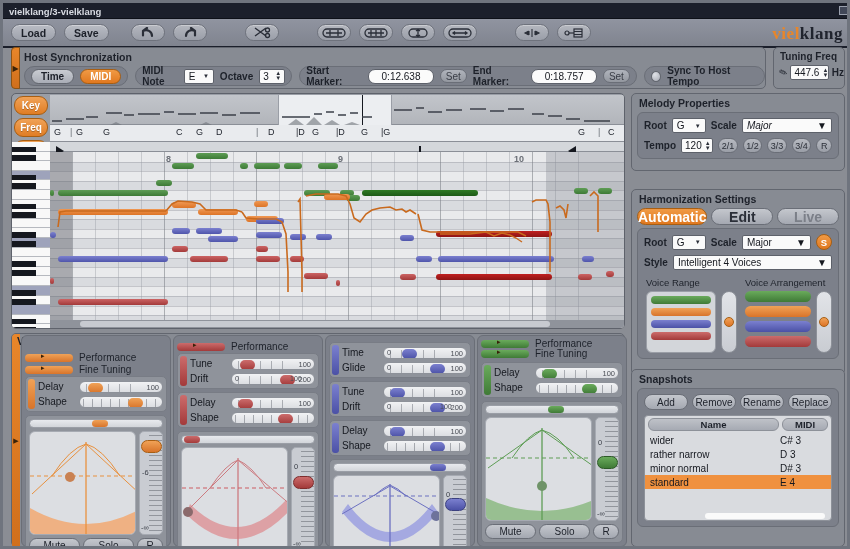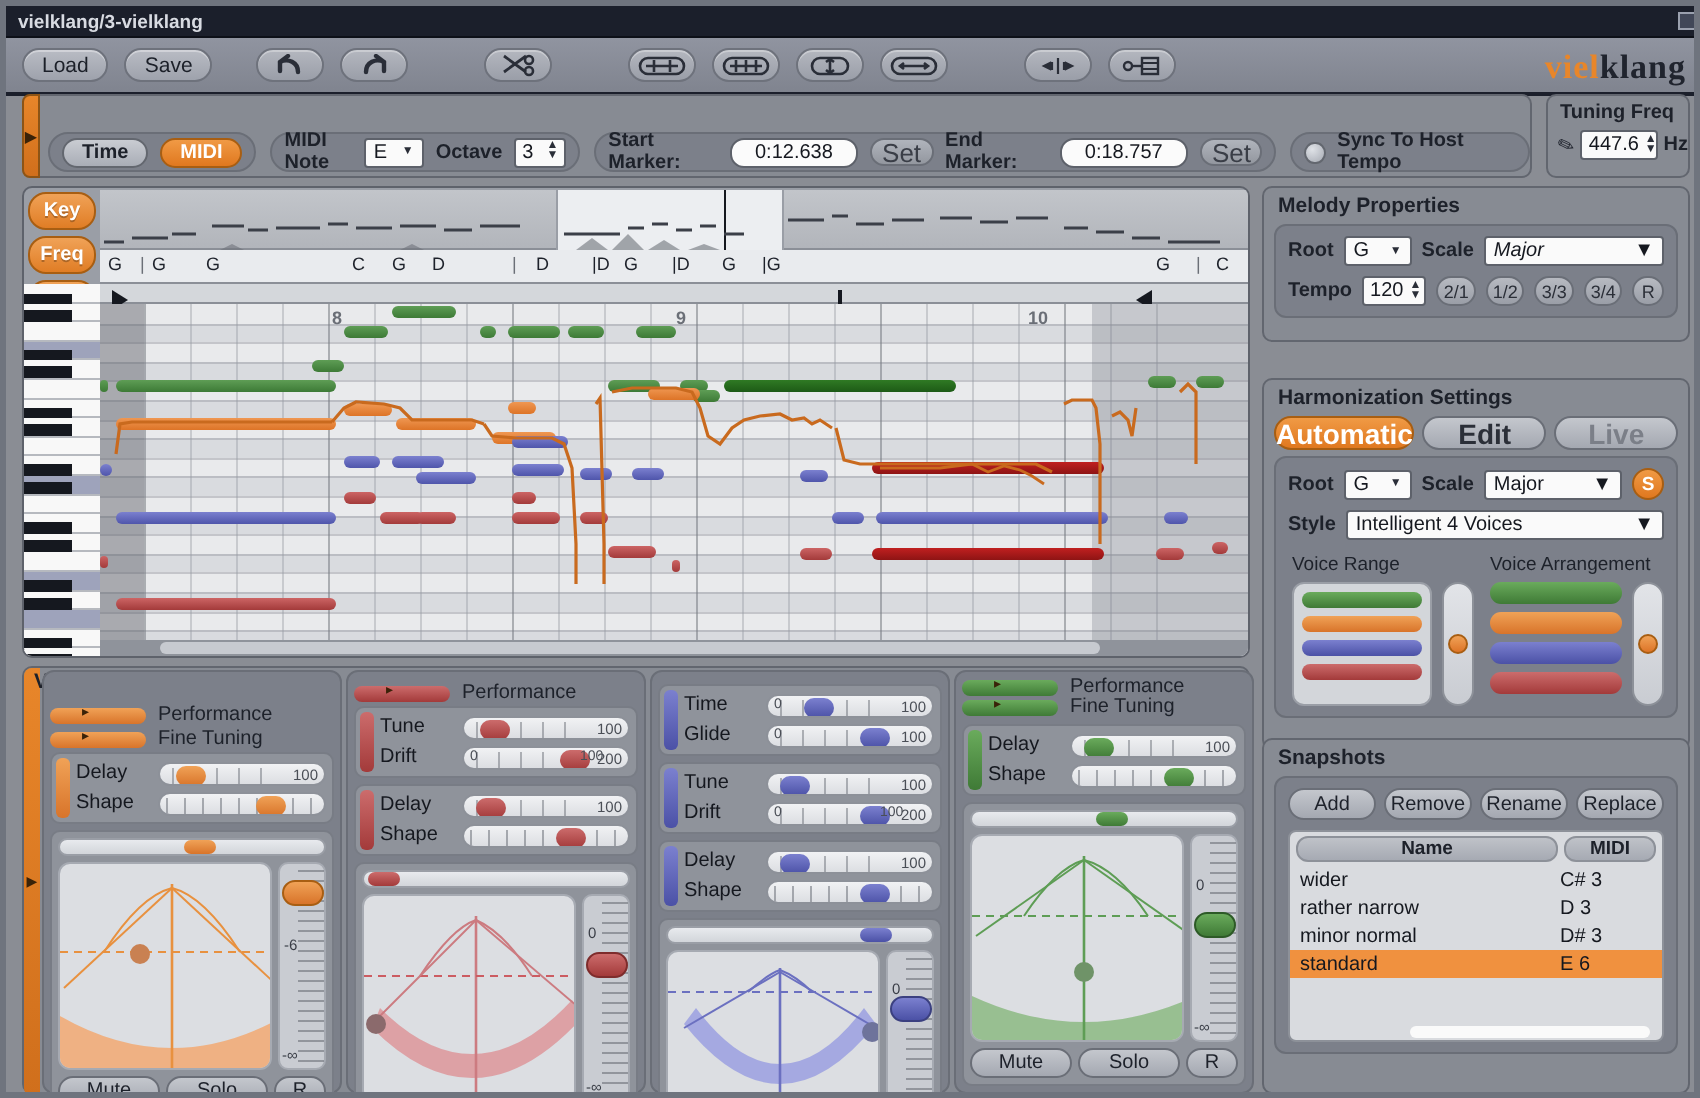--- a/index.html
+++ b/index.html
@@ -34,21 +34,21 @@
     background: linear-gradient(#9094a0, #80848f);
     border-bottom: 2px solid #1b1f2b;
     display: flex; align-items: center;
   }
   .tb-pill {
     height: 17px; min-width: 38px; padding: 0 9px;
     margin-left: 8px;
     border-radius: 9px;
     background: linear-gradient(#b9bcc4, #9ea2ac);
     border: 1px solid #6e727c;
-    color: #1c2029; font-size: 10.5px; font-weight: normal;
+    color: #1c2029; font-size: 10.5px; font-weight: bold;
     display: flex; align-items: center; justify-content: center;
     box-shadow: 0 1px 0 rgba(255,255,255,.35) inset;
   }
   .tb-icon {
     height: 17px; width: 34px; margin-left: 8px;
     border-radius: 9px;
     background: linear-gradient(#b4b7bf, #9a9ea8);
     border: 1px solid #6e727c;
     display: flex; align-items: center; justify-content: center;
     color: #2a2e38; font-size: 10px;
@@ -111,21 +111,21 @@
   .spin .arrows { font-size: 6px; line-height: 5px; color: #2a2e38; }
   .field {
     height: 15px; width: 72px;
     background: #fbfbfb; border: 1px solid #5d616a; border-radius: 7px;
     font-size: 10px; color: #15181f;
     display: flex; align-items: center; justify-content: center;
   }
   .minibtn {
     height: 14px; padding: 0 5px; border-radius: 7px;
     background: linear-gradient(#b0b4bc,#93979f); border: 1px solid #6a6e77;
-    font-size: 13px; color: #3a3e47;
+    font-size: 10px; color: #3a3e47;
     display: flex; align-items: center; justify-content: center;
   }
   .radio-dot {
     width: 11px; height: 11px; border-radius: 50%;
     background: radial-gradient(circle at 35% 30%, #dfe2e7, #a6aab3);
     border: 1px solid #63676f;
   }
   
   .tuning {
     position: absolute; left: 770px; top: 44px; width: 72px; height: 42px;
@@ -409,20 +409,21 @@
           <rect x="11" y="2" width="8" height="8" stroke="#2a2e38" stroke-width="1.2" fill="none"></rect>
           <path d="M11 4.5 L19 4.5 M11 7.5 L19 7.5" stroke="#2a2e38" stroke-width="1"></path>
         </svg>
     </div>
     <div class="logo">
       <span class="o">viel</span><span class="k">klang</span>
     </div>
   </div>
 
   <div class="hostsync">
+    <div class="panel-title">Host Synchronization</div>
     <div class="hs-row">
       <div class="grp">
         <div class="toggle">Time</div>
         <div class="toggle on">MIDI</div>
       </div>
       <div class="grp">
         <span class="lbl">MIDI Note</span>
         <div class="combo">
           <span>E</span>
           <span class="caret">▼</span>
@@ -849,21 +850,21 @@
         <div class="snap-row">
           <span class="n">rather narrow</span>
           <span class="m">D 3</span>
         </div>
         <div class="snap-row">
           <span class="n">minor normal</span>
           <span class="m">D# 3</span>
         </div>
         <div class="snap-row sel">
           <span class="n">standard</span>
-          <span class="m">E 6</span>
+          <span class="m">E 4</span>
         </div>
         <div class="snap-scroll"></div>
       </div>
     </div>
   </div>
 
   <div class="voicesettings">
     <div class="vs-accent">▶</div>
     <div class="vs-title">Voice Settings</div>
     <div class="vs-grid">

